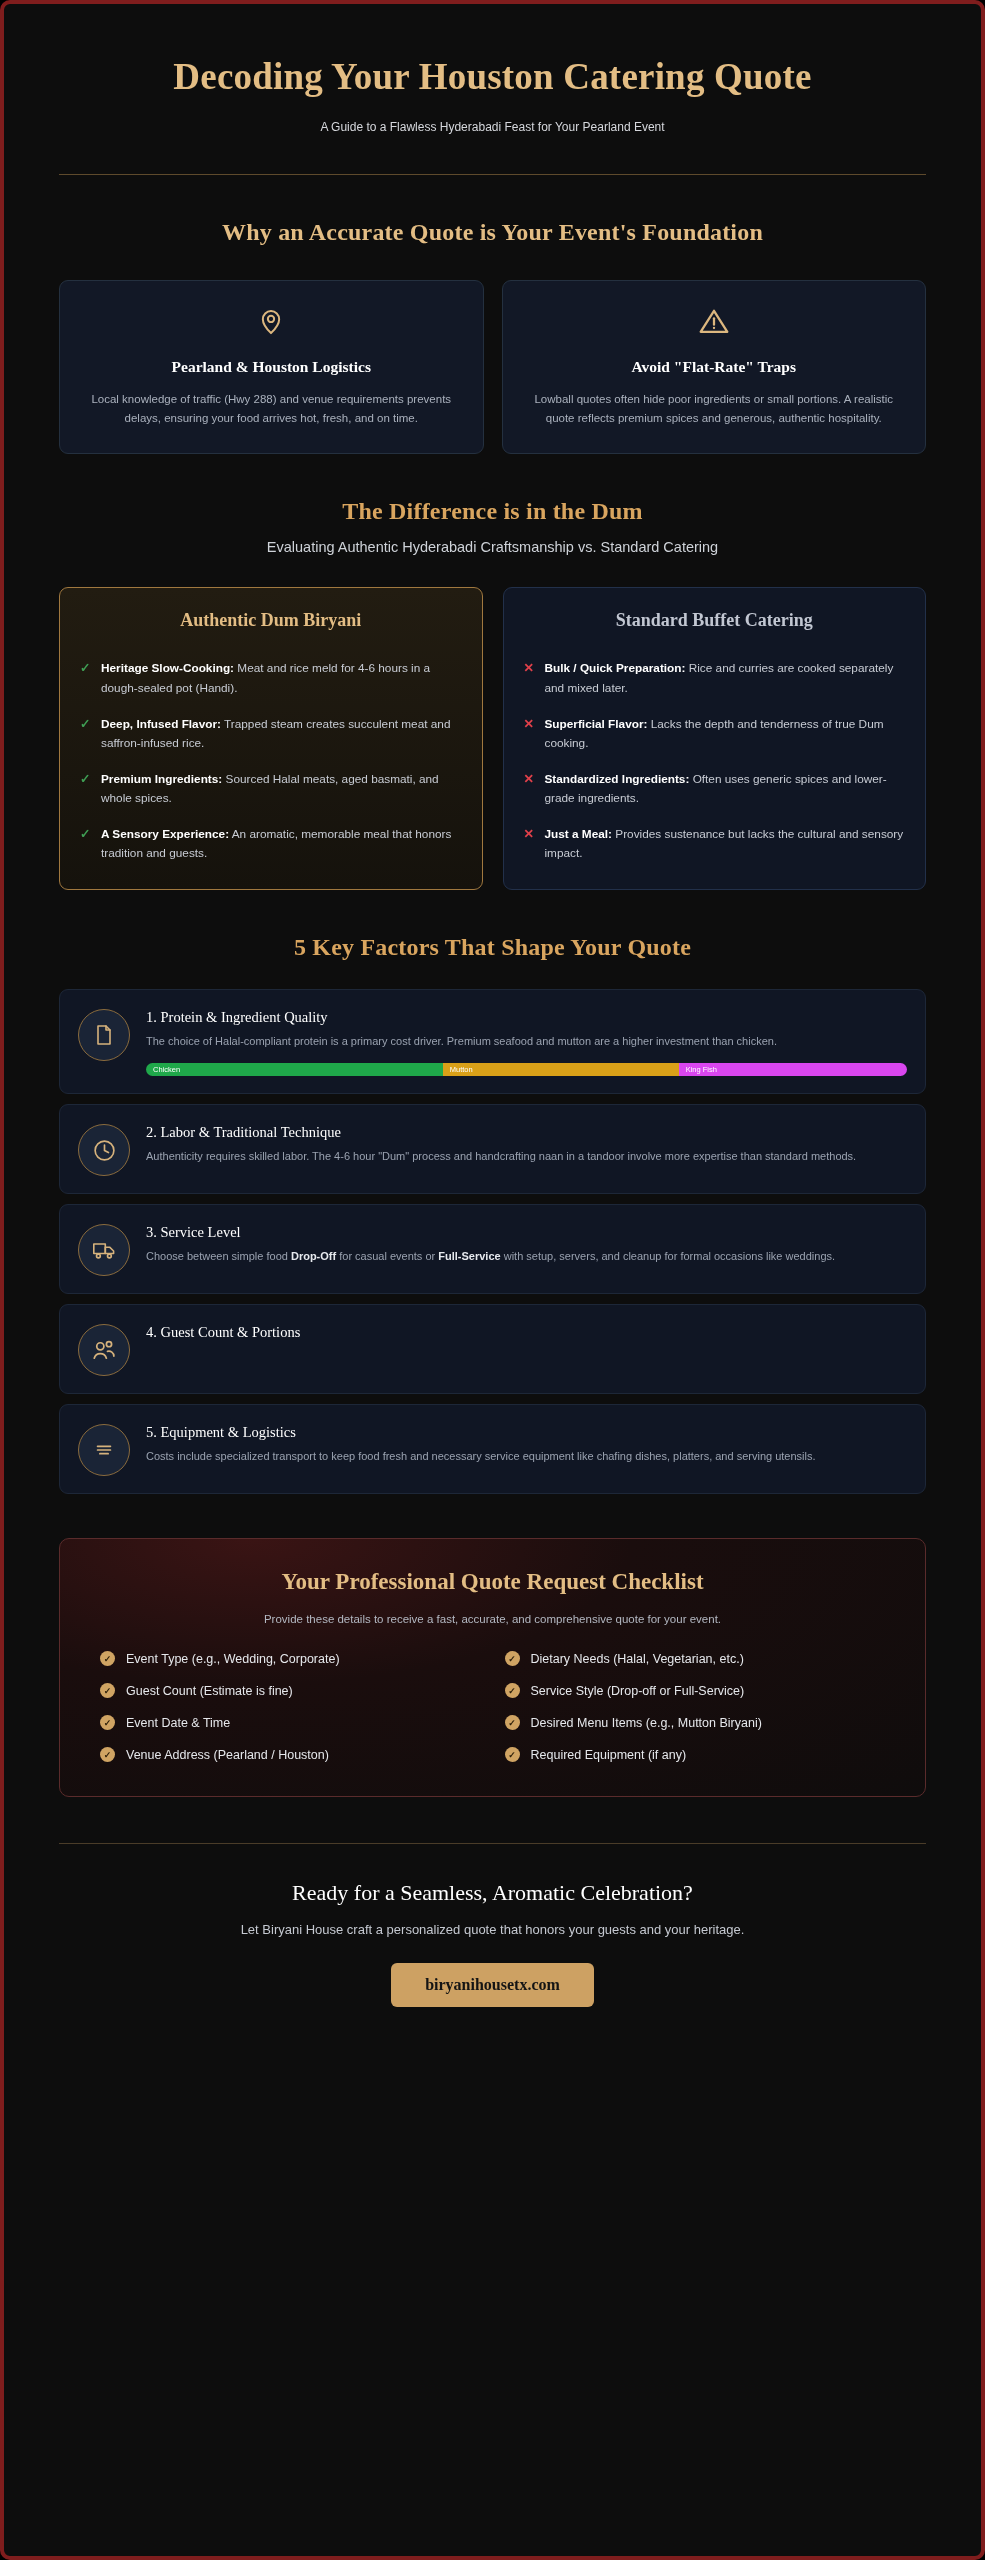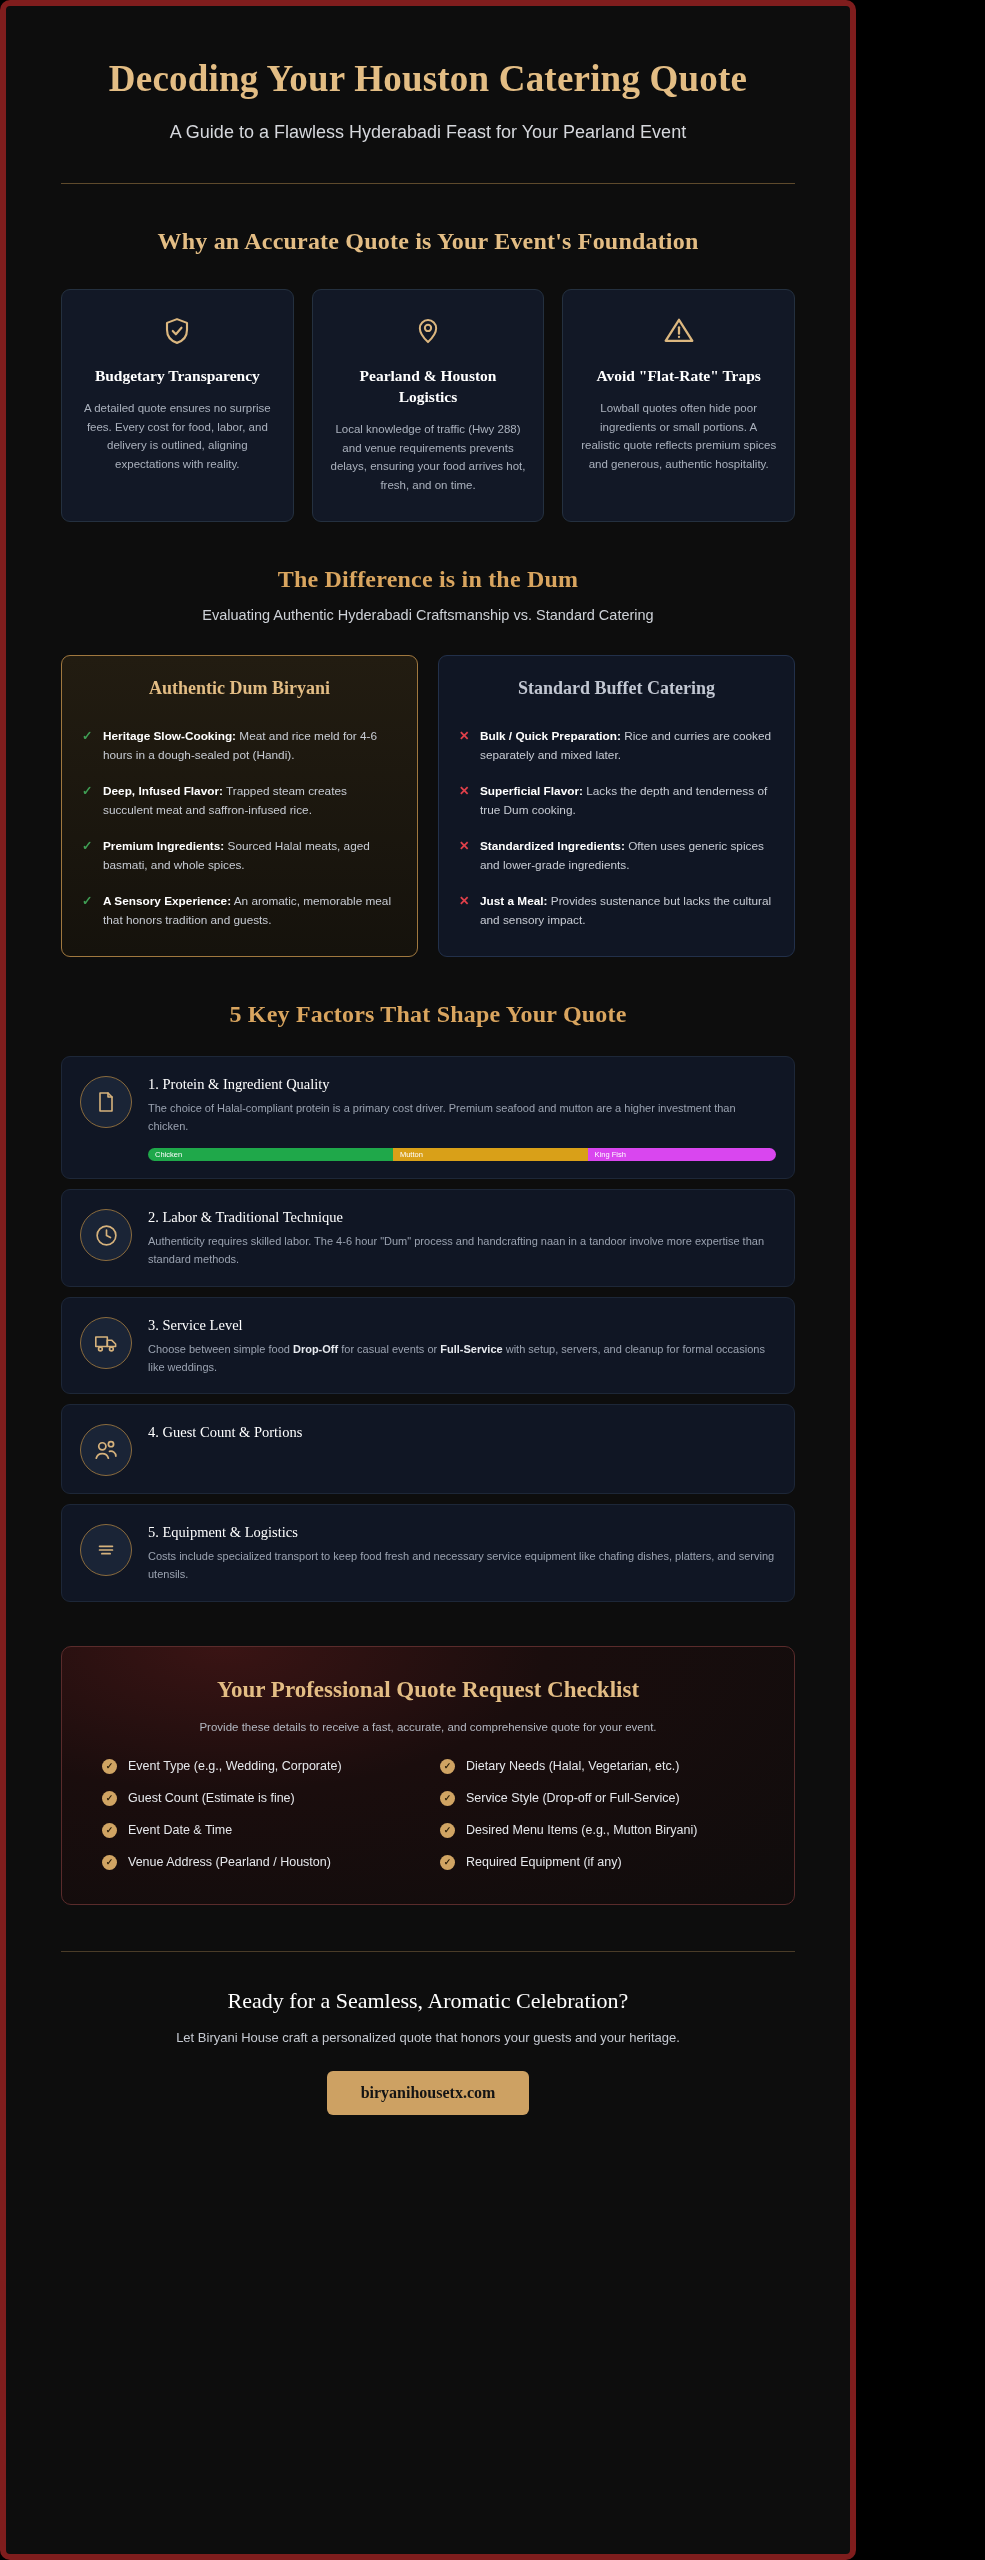--- a/index.html
+++ b/index.html
@@ -4,24 +4,24 @@
 <style>
   * { box-sizing: border-box; margin: 0; padding: 0; }
 
   html, body {
     width: 985px;
     background: #000000;
     font-family: "Liberation Sans", sans-serif;
   }
 
   .page {
-    width: 856px;
+    width: 985px;
     min-height: 2560px;
     background: #0d0d0d;
-    border: 6px solid #7f1d1d;
+    border: 4px solid #7f1d1d;
     border-radius: 10px;
     padding: 0 0 0 0;
     overflow: hidden;
     position: relative;
   }
 
   .inner { padding: 0 55px; }
 
   
   .hero { padding: 50px 0 0 0; text-align: center; }
@@ -30,21 +30,21 @@
     font-size: 37px;
     font-weight: 700;
     line-height: 1.25;
     color: #e3bd84;
     letter-spacing: .2px;
     max-width: 780px;
     margin: 0 auto;
   }
   .hero .sub {
     margin-top: 20px;
-    font-size: 18px;
+    font-size: 12px;
     color: #d6d8dd;
     font-weight: 400;
   }
   .hr-gold {
     height: 1px;
     background: #5e4a2c;
     margin: 40px 0 0 0;
   }
 
   
@@ -279,30 +279,20 @@
       <div class="hr-gold"></div>
     </div>
 
     <div class="sp44"></div>
 
     <div>
       <div class="sec-title">Why an Accurate Quote is Your Event's Foundation</div>
 
       <div class="cards3">
 
-        <div class="card3">
-          <div class="icon">
-            <svg width="30" height="32" viewBox="0 0 24 24" fill="none" stroke="#dcb77f" stroke-width="1.7" stroke-linecap="round" stroke-linejoin="round">
-              <path d="M12 2.5 L20 5.5 V11 c0 5.3 -3.4 9 -8 10.5 C7.4 20 4 16.3 4 11 V5.5 Z"></path>
-              <polyline points="8.6,12 11.1,14.6 15.6,9.4"></polyline>
-            </svg>
-          </div>
-          <h3>Budgetary Transparency</h3>
-          <p>A detailed quote ensures no surprise fees. Every cost for food, labor, and delivery is outlined, aligning expectations with reality.</p>
-        </div>
 
         <div class="card3">
           <div class="icon">
             <svg width="28" height="32" viewBox="0 0 24 24" fill="none" stroke="#dcb77f" stroke-width="1.7" stroke-linecap="round" stroke-linejoin="round">
               <path d="M12 21.5 C12 21.5 19 14.8 19 9.6 A7 7 0 0 0 5 9.6 C5 14.8 12 21.5 12 21.5 Z"></path>
               <circle cx="12" cy="9.4" r="2.7"></circle>
             </svg>
           </div>
           <h3>Pearland &amp; Houston Logistics</h3>
           <p>Local knowledge of traffic (Hwy 288) and venue requirements prevents delays, ensuring your food arrives hot, fresh, and on time.</p>

